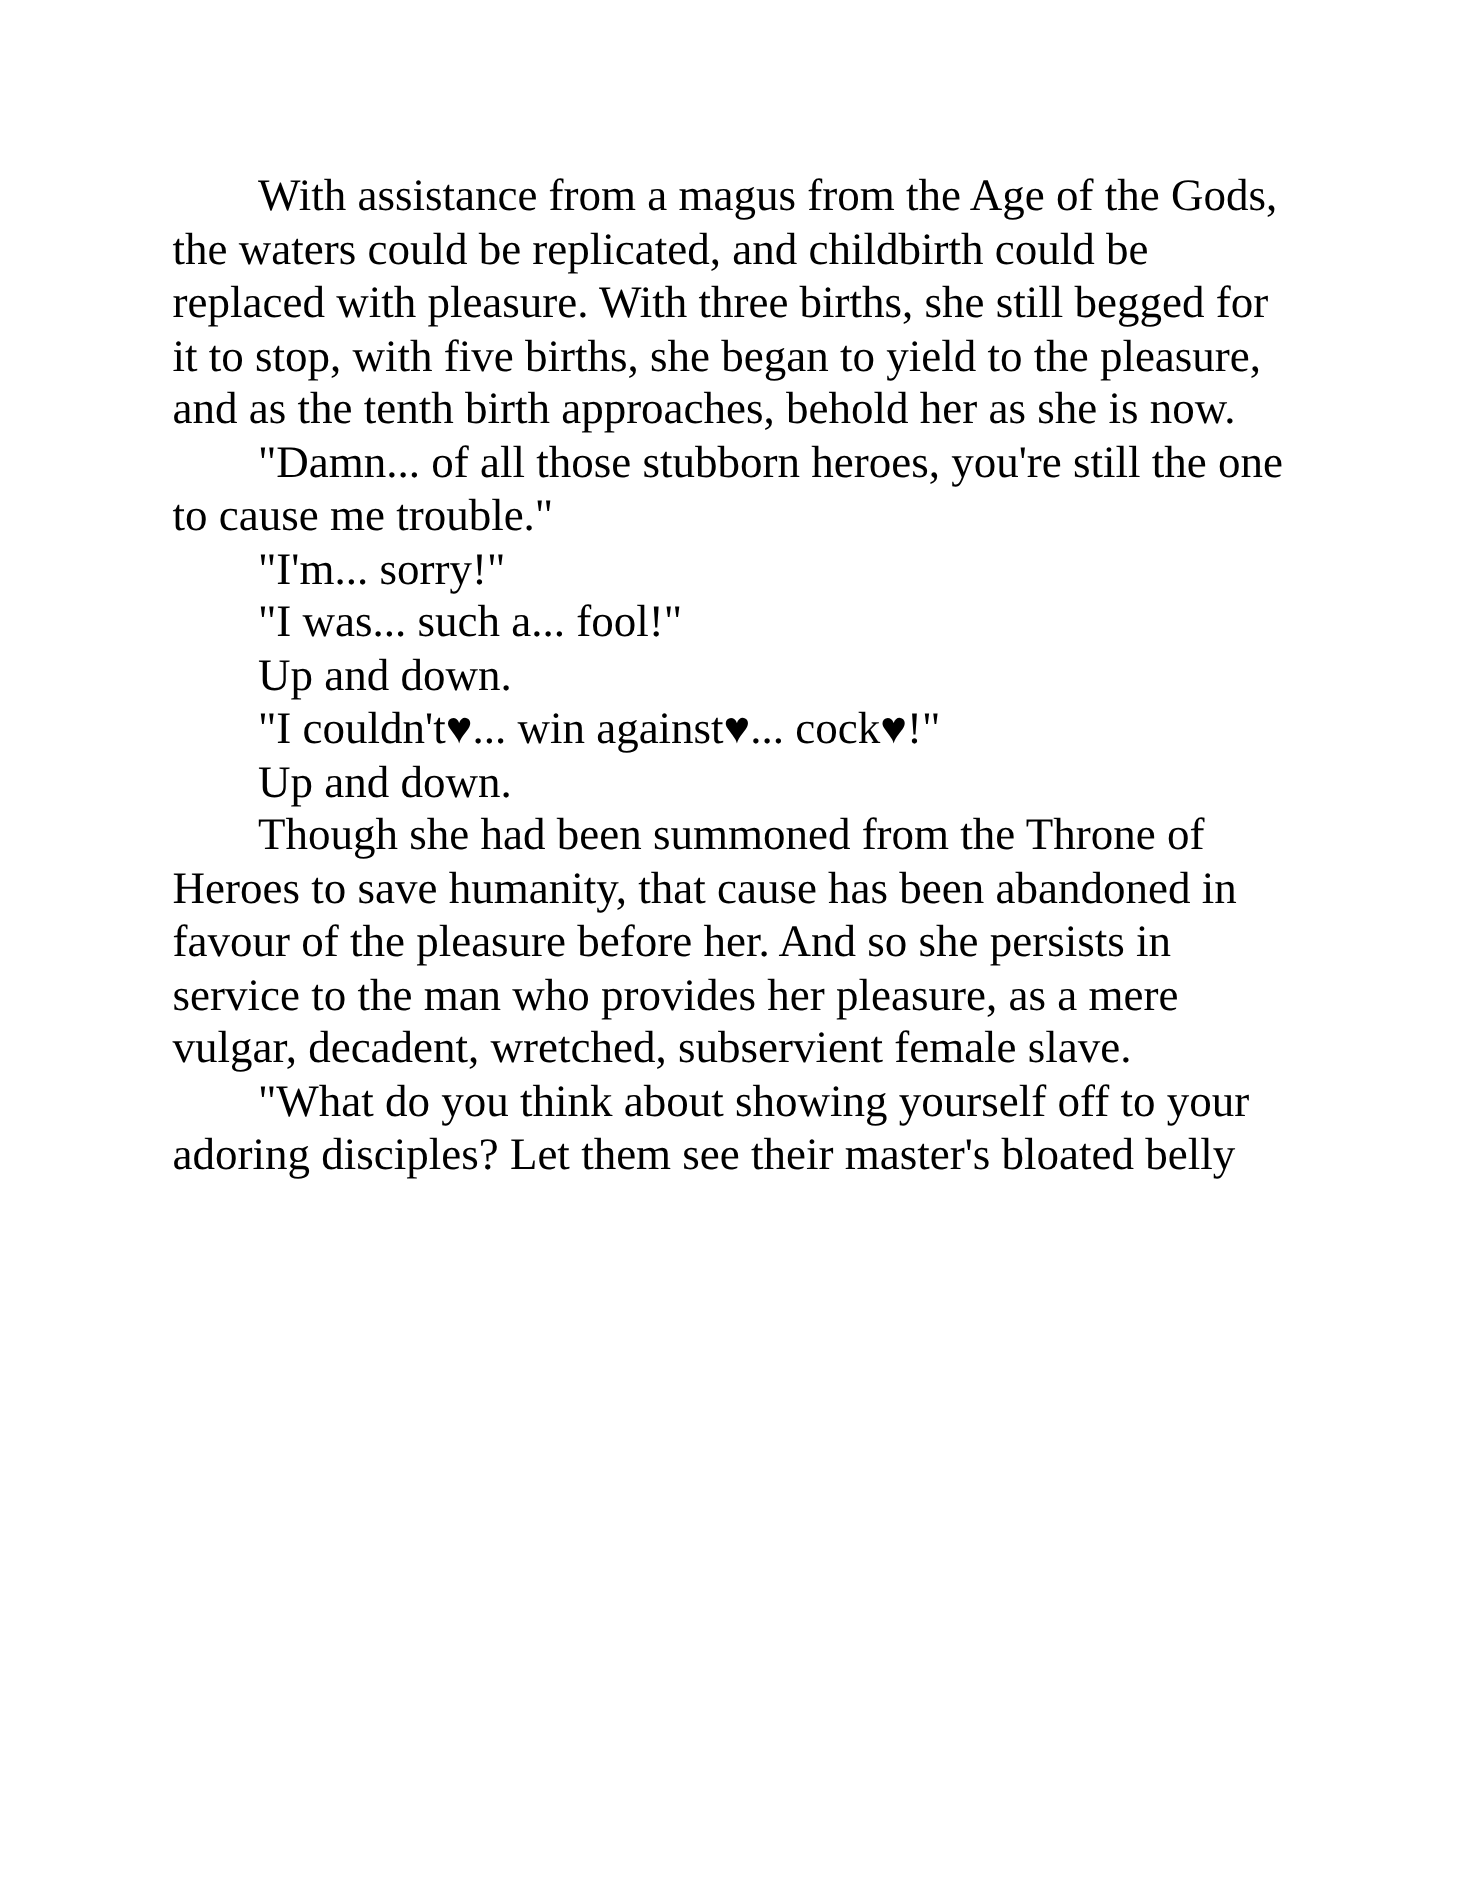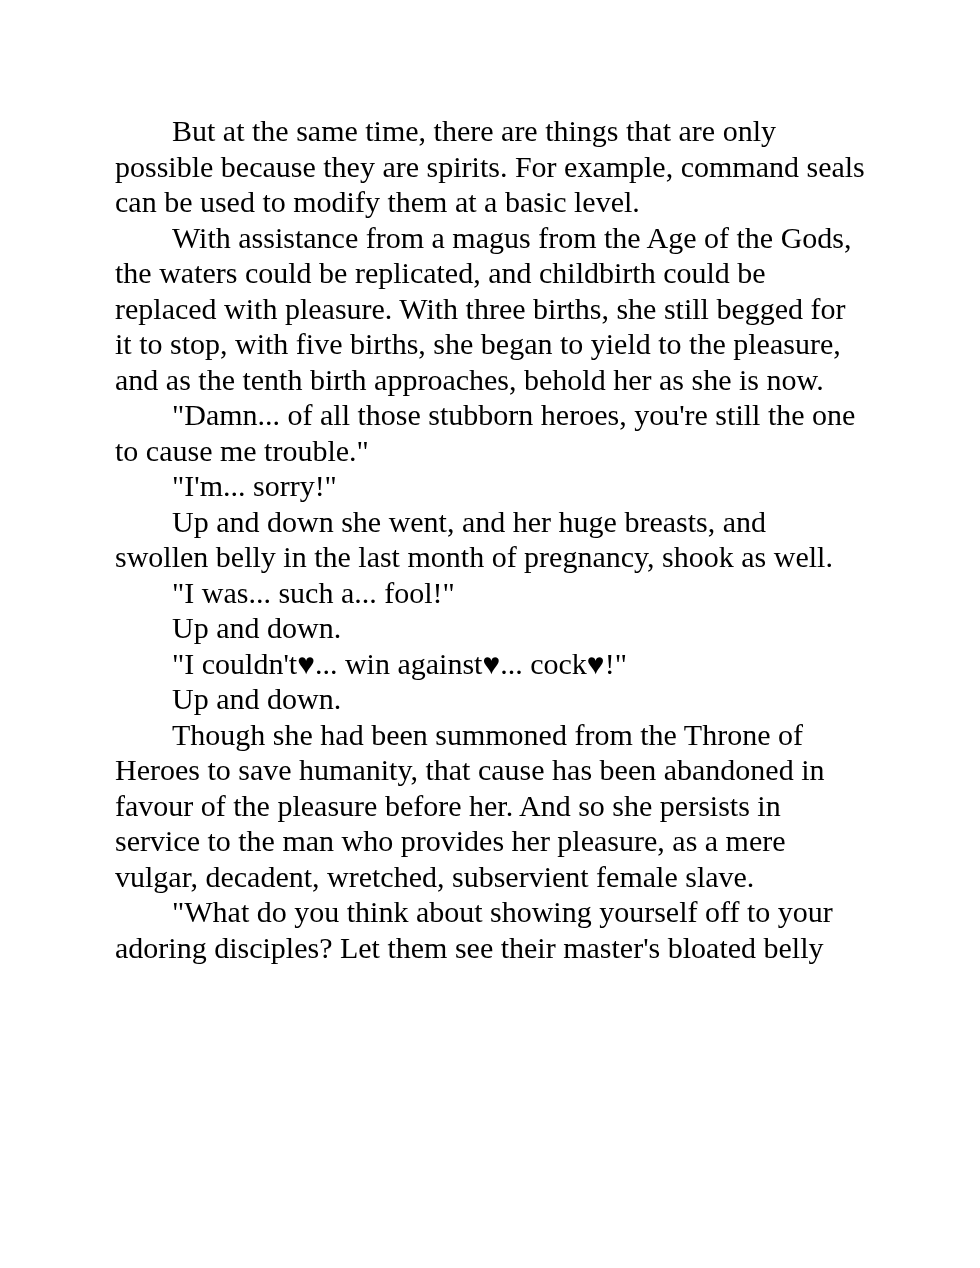--- a/index.html
+++ b/index.html
@@ -28,24 +28,22 @@
     text-align: left;
     text-indent: 57px;
     word-spacing: normal;
     -webkit-font-smoothing: antialiased;
   }
 </style>
 </head>
 <body>
 
 <div class="page">
-  <p>But at the same time, there are things that are only possible because they are spirits. For example, command seals can be used to modify them at a basic level.</p>
   <p>With assistance from a magus from the Age of the Gods, the waters could be replicated, and childbirth could be replaced with pleasure. With three births, she still begged for it to stop, with five births, she began to yield to the pleasure, and as the tenth birth approaches, behold her as she is now.</p>
   <p>"Damn... of all those stubborn heroes, you're still the one to cause me trouble."</p>
   <p>"I'm... sorry!"</p>
-  <p>Up and down she went, and her huge breasts, and swollen belly in the last month of pregnancy, shook as well.</p>
   <p>"I was... such a... fool!"</p>
   <p>Up and down.</p>
   <p>"I couldn't♥... win against♥... cock♥!"</p>
   <p>Up and down.</p>
   <p>Though she had been summoned from the Throne of Heroes to save humanity, that cause has been abandoned in favour of the pleasure before her. And so she persists in service to the man who provides her pleasure, as a mere vulgar, decadent, wretched, subservient female slave.</p>
   <p>"What do you think about showing yourself off to your adoring disciples? Let them see their master's bloated belly</p>
 </div>
 
 </body></html>

